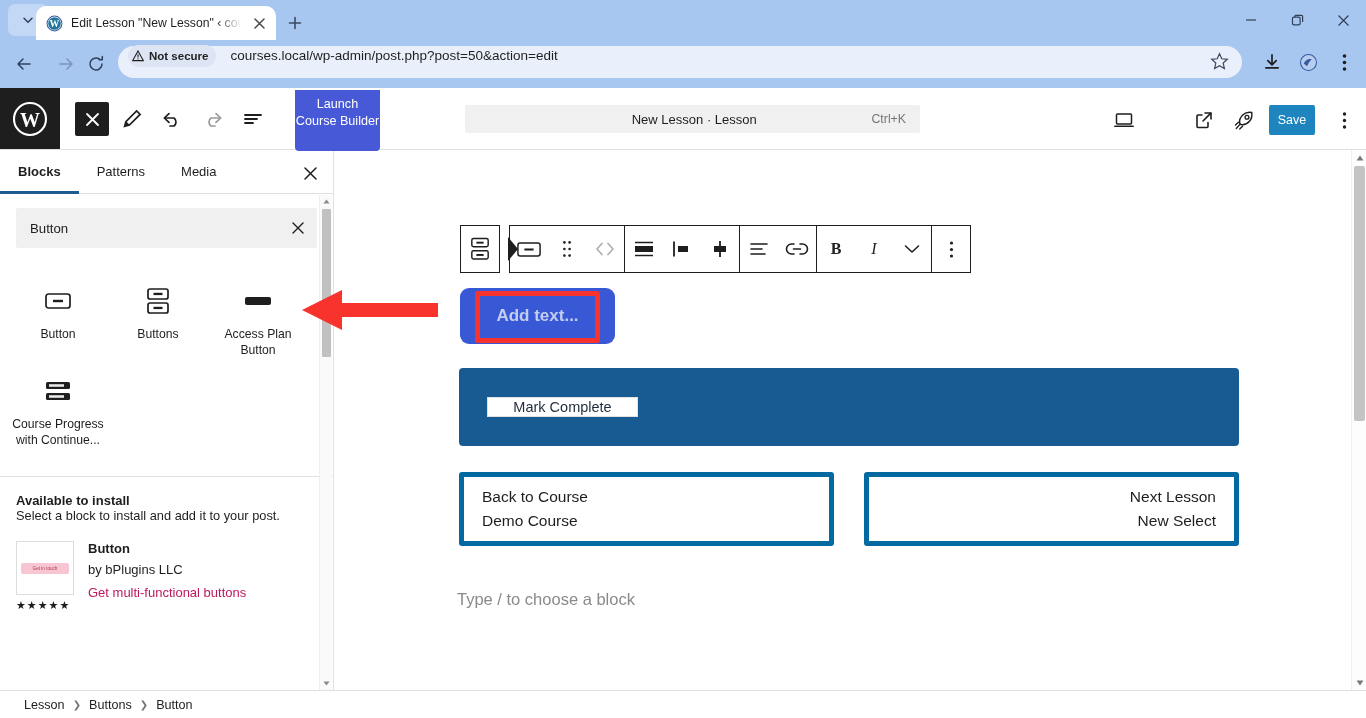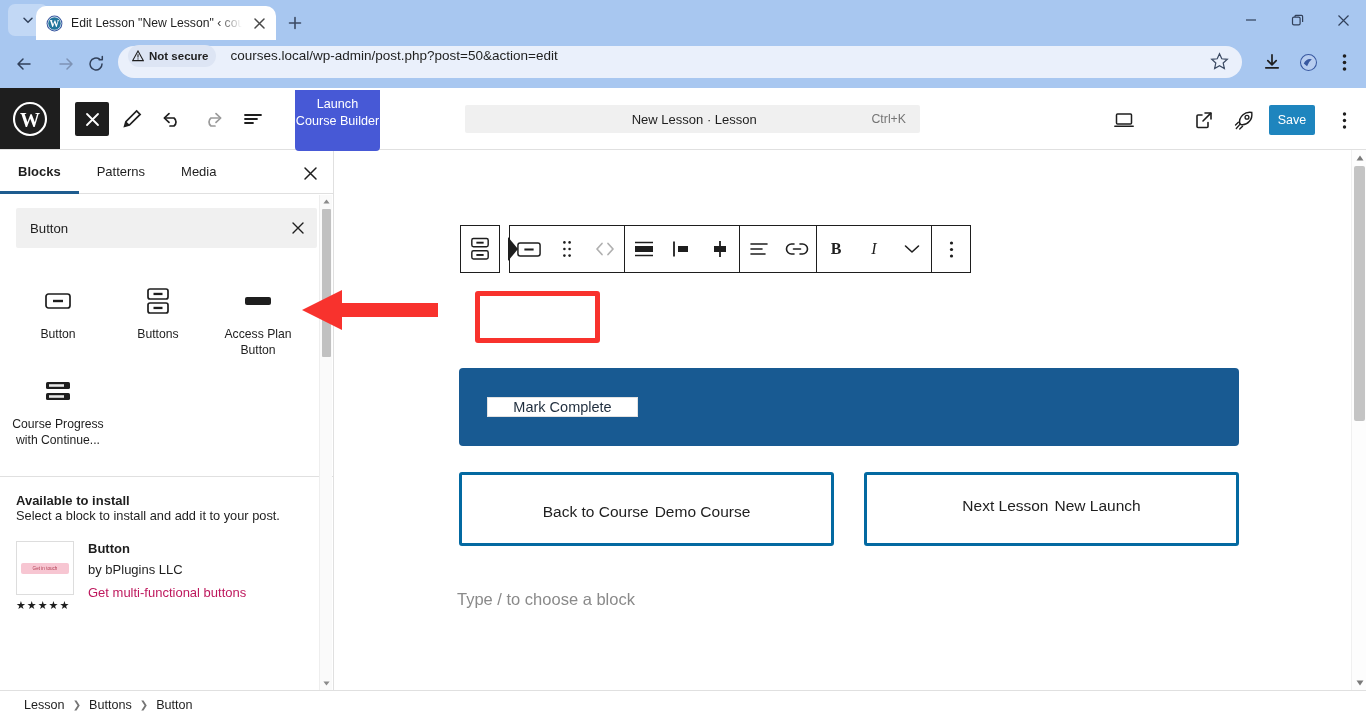--- a/index.html
+++ b/index.html
@@ -177,22 +177,22 @@
     background:#185a92; border-radius:4px; display:flex; align-items:center; padding-left:28px;
   }
   #mark-complete-btn {
     width:151px; height:20px; background:#fff; border:1px solid #e2e2e2;
     display:flex; align-items:center; justify-content:center;
     font-size:14.5px; color:#1f2d3d;
   }
 
   #nav-boxes { position:absolute; left:124px; top:322px; width:780px; display:flex; gap:30px; }
   .nav-box {
-    width:375px; height:74px; border:3px solid #0369a1; border-radius:3px;
-    padding:28px 18px; display:flex; flex-direction:row; justify-content:center; gap:6px;
+    width:375px; height:74px; border:5px solid #0369a1; border-radius:3px;
+    padding:28px 18px; display:flex; flex-direction:column; justify-content:center; gap:6px;
   }
   .nav-box.right { align-items:flex-end; }
   .nav-line-1 { font-size:15.5px; color:#1e1e1e; }
   .nav-line-2 { font-size:15.5px; color:#1e1e1e; }
 
   #empty-paragraph { position:absolute; left:122px; top:440px; font-size:16.5px; color:#8a8a8a; }
 
   
   #canvas-scrollbar { position:absolute; right:0; top:150px; width:15px; height:540px; background:#fdfdfd; border-left:1px solid #f0f0f0; }
   #cs-up, #cs-down { position:absolute; left:0; width:15px; height:15px; display:flex; align-items:center; justify-content:center; }
@@ -606,36 +606,39 @@
       <div class="tb-item">
         <svg width="5" height="19" viewBox="0 0 5 19">
           <circle cx="2.5" cy="3" r="1.6" fill="#1e1e1e"></circle>
           <circle cx="2.5" cy="9.5" r="1.6" fill="#1e1e1e"></circle>
           <circle cx="2.5" cy="16" r="1.6" fill="#1e1e1e"></circle>
         </svg>
       </div>
     </div>
   </div>
 
+  <div id="addtext-btn">
+    <span id="addtext-label">Add text...</span>
+  </div>
   <div id="addtext-highlight"></div>
 
   <div id="mark-complete-block">
     <div id="mark-complete-btn">
       <span>Mark Complete</span>
     </div>
   </div>
 
   <div id="nav-boxes">
     <div class="nav-box left">
       <span class="nav-line-1">Back to Course</span>
       <span class="nav-line-2">Demo Course</span>
     </div>
     <div class="nav-box right">
       <span class="nav-line-1">Next Lesson</span>
-      <span class="nav-line-2">New Launch</span>
+      <span class="nav-line-2">New Select</span>
     </div>
   </div>
 
   <div id="empty-paragraph">Type / to choose a block</div>
 </div>
 
 <svg id="annotation-arrow" width="140" height="44" viewBox="0 0 140 44">
   <path d="M2 22 L42 2 L42 15 L138 15 L138 29 L42 29 L42 42 Z" fill="#f8322d"></path>
 </svg>
 

